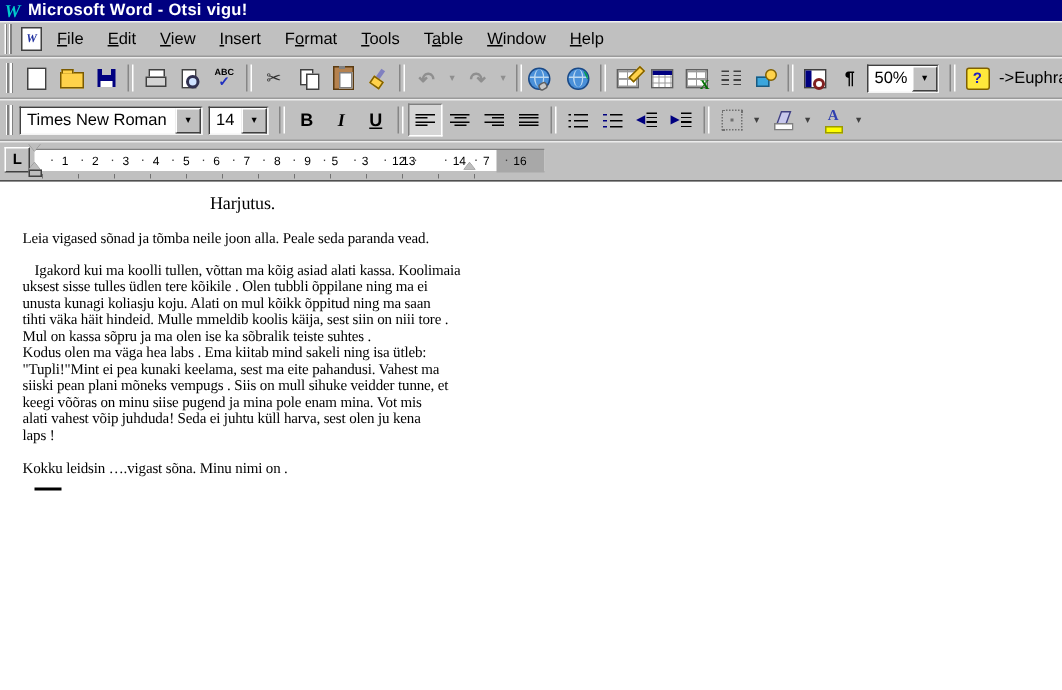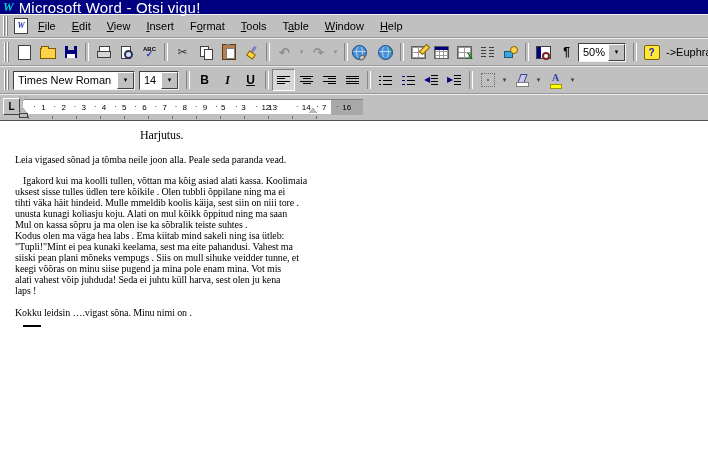--- a/index.html
+++ b/index.html
@@ -4,21 +4,21 @@
 <style>
   html,body{margin:0;padding:0;background:#c0c0c0;}
   .app{width:708px;height:460px;overflow:hidden;position:relative;
        font-family:"Liberation Sans",sans-serif;font-size:11px;color:#000;
        background:#c0c0c0;}
 
   
   .titlebar{height:14px;background:#000080;display:flex;align-items:center;
             padding:0 3px;gap:5px;}
   .wlogo{color:#00cccc;font:bold italic 12px "Liberation Serif",serif;line-height:12px;}
-  .title-text{color:#fff;font-weight:normal;font-size:15px;letter-spacing:.2px;white-space:nowrap;}
+  .title-text{color:#fff;font-weight:bold;font-size:11px;letter-spacing:.2px;white-space:nowrap;}
 
   
   .menubar{height:23px;display:flex;align-items:center;background:#c0c0c0;
            border-bottom:1px solid #9a9a9a;box-shadow:inset 0 1px #f0f0f0;padding-left:1px;}
   .menuitem{padding:3px 8px;white-space:nowrap;}
   .menuitem u{text-decoration:underline;}
   .docicon{width:12px;height:14px;background:#fff;border:1px solid #404040;margin:0 2px;
            display:flex;align-items:center;justify-content:center;
            font:bold italic 8px "Liberation Serif",serif;color:#2030a0;flex:none;}
 
@@ -426,22 +426,22 @@
       </div>
     <span class="ticks"></span>
   </div>
 
   <div class="docarea">
     <div class="heading">Harjutus.</div>
     <div class="intro">Leia vigased sõnad ja tõmba neile joon alla. Peale seda paranda vead.</div>
     <div class="bodypara">
         <div class="docline firstline">Igakord kui ma koolli tullen, võttan ma kõig asiad alati kassa. Koolimaia</div>
         <div class="docline">uksest sisse tulles üdlen tere kõikile . Olen tubbli õppilane ning ma ei</div>
+        <div class="docline">unusta kunagi koliasju koju. Alati on mul kõikk õppitud ning ma saan</div>
         <div class="docline">tihti väka häit hindeid. Mulle mmeldib koolis käija, sest siin on niii tore .</div>
-        <div class="docline">unusta kunagi koliasju koju. Alati on mul kõikk õppitud ning ma saan</div>
         <div class="docline">Mul on kassa sõpru ja ma olen ise ka sõbralik teiste suhtes .</div>
         <div class="docline">Kodus olen ma väga hea labs . Ema kiitab mind sakeli ning isa ütleb:</div>
         <div class="docline">"Tupli!"Mint ei pea kunaki keelama, sest ma eite pahandusi. Vahest ma</div>
         <div class="docline">siiski pean plani mõneks vempugs . Siis on mull sihuke veidder tunne, et</div>
         <div class="docline">keegi võõras on minu siise pugend ja mina pole enam mina. Vot mis</div>
         <div class="docline">alati vahest võip juhduda! Seda ei juhtu küll harva, sest olen ju kena</div>
         <div class="docline">laps !</div>
       </div>
     <div class="closing">Kokku leidsin ….vigast sõna. Minu nimi on  .</div>
     <div class="endline"></div>

